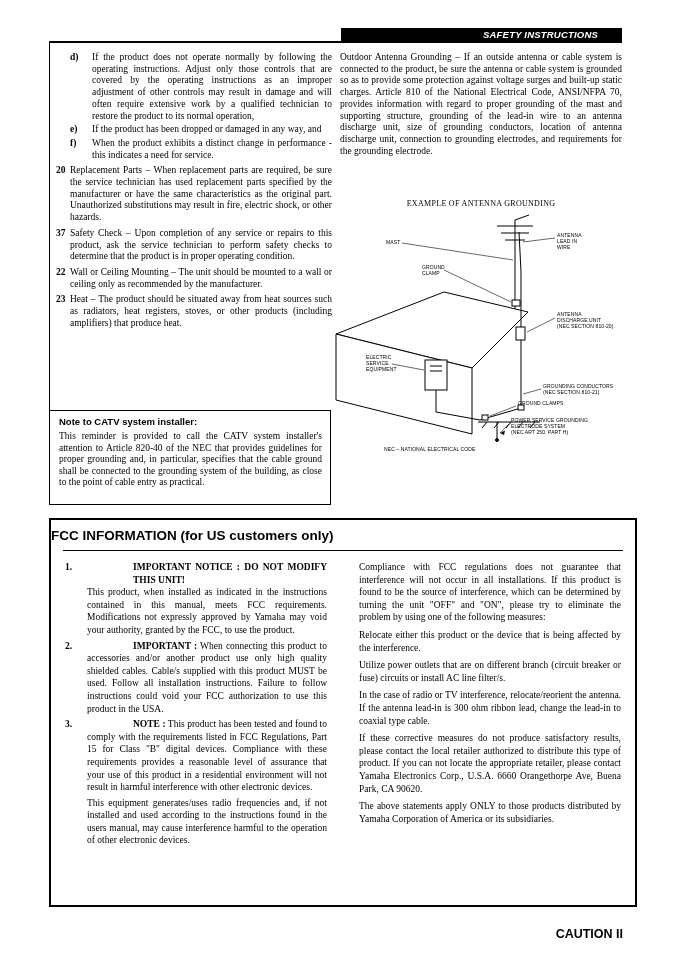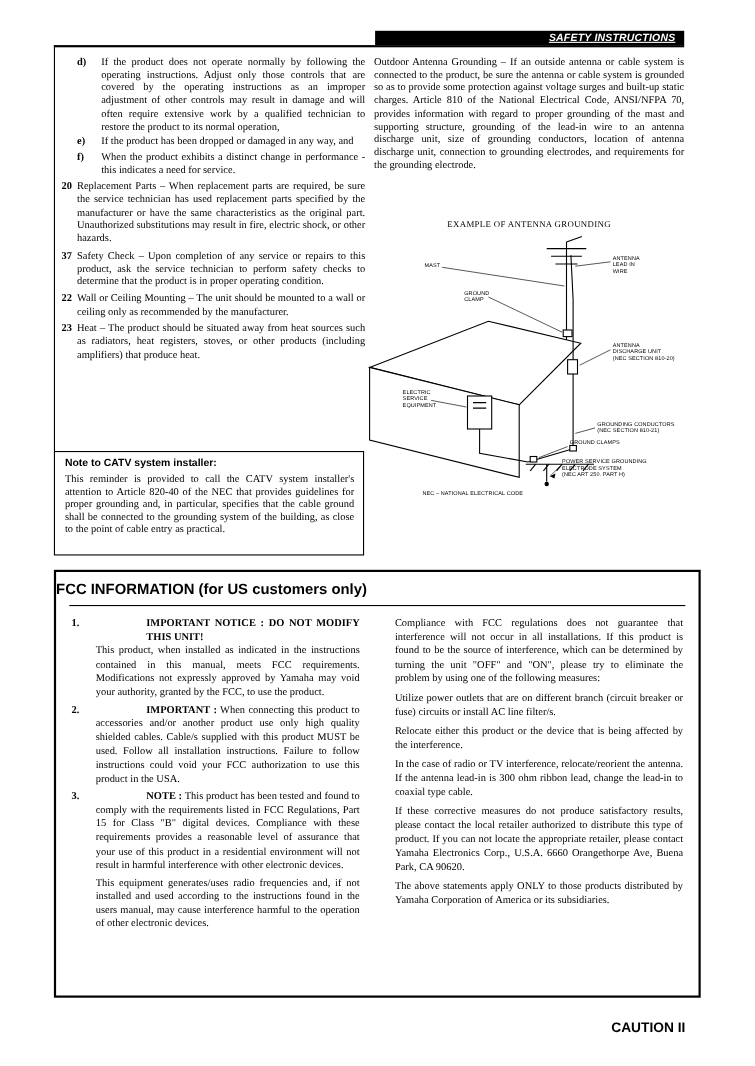--- a/index.html
+++ b/index.html
@@ -1,17 +1,17 @@
 <!DOCTYPE html>
 <html><head>
 <meta charset="utf-8">
 <style>
   html,body{margin:0;padding:0;background:#ffffff;}
   .page{position:relative;width:686px;height:969px;background:#fff;color:#000;font-family:"Liberation Serif",serif;overflow:hidden;}
-  .banner{position:absolute;left:341px;top:28px;width:281px;height:13px;background:#000;color:#fff;font-family:"Liberation Sans",sans-serif;font-weight:700;font-style:italic;font-size:9.5px;line-height:13px;text-align:right;padding-right:8px;box-sizing:border-box;letter-spacing:.2px;text-decoration:underline;}
+  .banner{position:absolute;left:341px;top:28px;width:281px;height:13px;background:#000;color:#fff;font-family:"Liberation Sans",sans-serif;font-weight:700;font-style:italic;font-size:9.5px;line-height:13px;text-align:right;padding-right:24px;box-sizing:border-box;letter-spacing:.2px;}
   .top-rule{position:absolute;left:49px;top:41px;width:573px;height:2px;background:#000;}
   .left-rule{position:absolute;left:49px;top:41px;width:1px;height:369px;background:#000;}
   .col{font-size:9.5px;line-height:11.7px;text-align:justify;}
   .col-left{position:absolute;left:56px;top:52px;width:276px;}
   .col-right{position:absolute;left:340px;top:52px;width:282px;}
   .item{display:flex;margin-bottom:2px;}
   .item .lab{font-weight:700;}
   .lettered{margin-left:14px;}
   .lettered .lab{flex:0 0 22px;}
   .numbered{margin-top:4px;}
@@ -177,22 +177,22 @@
         <div class="fcc-item">
           <div class="fcc-num">3.</div>
           <div class="fcc-body"><span class="b">NOTE :</span> <span>This product has been tested and found to comply with the requirements listed in FCC Regulations, Part 15 for Class "B" digital devices. Compliance with these requirements provides a reasonable level of assurance that your use of this product in a residential environment will not result in harmful interference with other electronic devices.</span></div>
         </div>
         <div class="fcc-item indent">
           <div class="fcc-body">This equipment generates/uses radio frequencies and, if not installed and used according to the instructions found in the users manual, may cause interference harmful to the operation of other electronic devices.</div>
         </div>
       </div>
       <div class="fcc-col">
         <p>Compliance with FCC regulations does not guarantee that interference will not occur in all installations. If this product is found to be the source of interference, which can be determined by turning the unit "OFF" and "ON", please try to eliminate the problem by using one of the following measures:</p>
+        <p>Relocate either this product or the device that is being affected by the interference.</p>
         <p>Utilize power outlets that are on different branch (circuit breaker or fuse) circuits or install AC line filter/s.</p>
-        <p>Relocate either this product or the device that is being affected by the interference.</p>
         <p>In the case of radio or TV interference, relocate/reorient the antenna. If the antenna lead-in is 300 ohm ribbon lead, change the lead-in to coaxial type cable.</p>
         <p>If these corrective measures do not produce satisfactory results, please contact the local retailer authorized to distribute this type of product. If you can not locate the appropriate retailer, please contact Yamaha Electronics Corp., U.S.A. 6660 Orangethorpe Ave, Buena Park, CA 90620.</p>
         <p>The above statements apply ONLY to those products distributed by Yamaha Corporation of America or its subsidiaries.</p>
       </div>
     </div>
   </div>
 
   <div class="caution">CAUTION II</div>
 
 </div>

